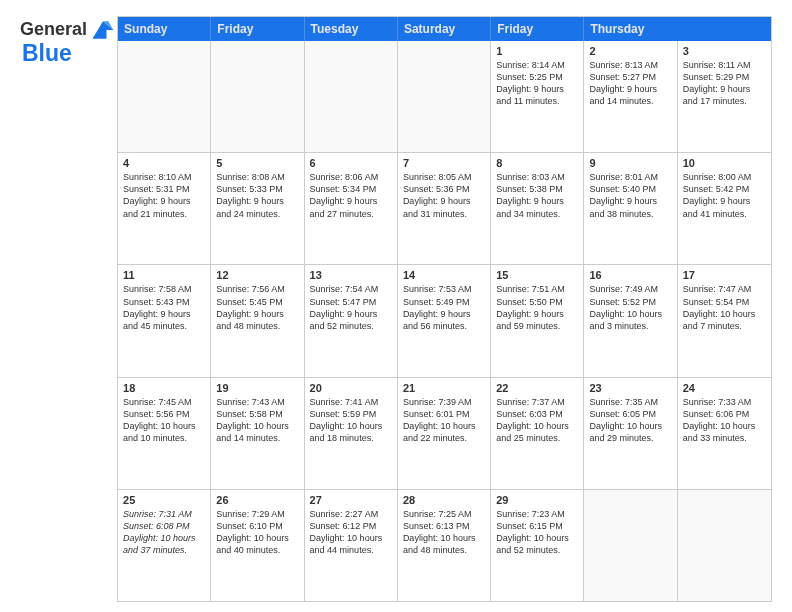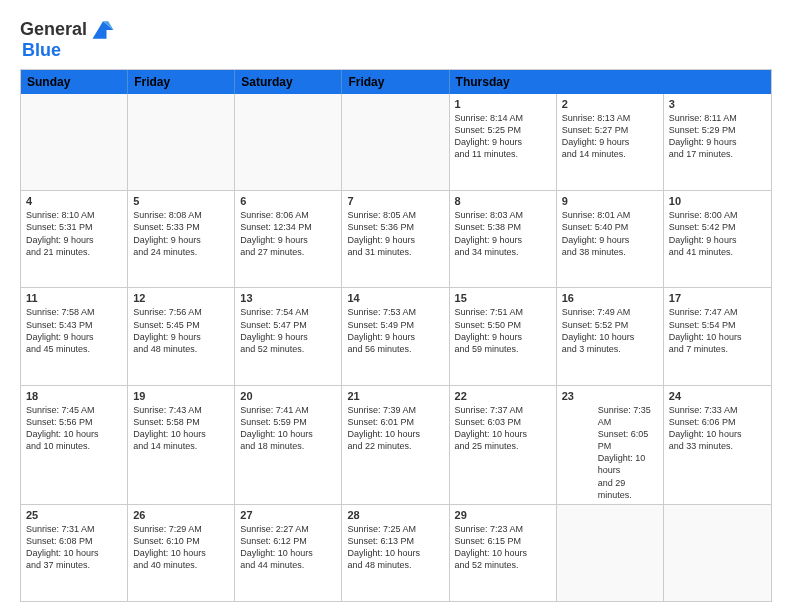--- a/index.html
+++ b/index.html
@@ -8,21 +8,21 @@
       background: #fff;
       width: 792px;
       height: 612px;
       overflow: hidden;
     }
     .page {
       width: 792px;
       height: 612px;
       padding: 16px 20px 10px 20px;
       display: flex;
-      flex-direction: column;
+      flex-direction: row;
     }
     .header {
       display: flex;
       justify-content: space-between;
       align-items: flex-start;
       margin-bottom: 8px;
     }
     .logo {
       display: flex;
       align-items: center;
@@ -60,21 +60,21 @@
       display: flex;
       flex-direction: column;
       border: 1px solid #ccc;
     }
     .cal-header-row {
       display: grid;
       grid-template-columns: repeat(7, 1fr);
       background: #1a73e8;
     }
     .cal-header-cell {
-      color: #000000;
+      color: #e5e5e5;
       font-size: 12px;
       font-weight: bold;
       padding: 5px 6px;
       border-right: 1px solid #4a90d9;
       text-align: left;
     }
     .cal-header-cell:last-child { border-right: none; }
     .cal-body {
       flex: 1;
       display: flex;
@@ -118,33 +118,34 @@
   <div class="header">
     <div class="logo">
       <div>
         <div style="display:flex;align-items:center;">
           <span class="logo-text"><span style="color:#333">General</span></span>
           <svg class="logo-icon" viewBox="0 0 32 28" xmlns="http://www.w3.org/2000/svg">
             <polygon points="4,24 16,4 28,14 20,14 20,24" fill="#1a73e8"></polygon>
             <polygon points="16,4 28,14 22,4" fill="#4a9fe8"></polygon>
           </svg>
         </div>
-        <div style="font-size:18px;font-weight:bold;color:#1a73e8;margin-top:-4px;margin-left:2px;">Blue</div>
+        <div style="font-size:23px;font-weight:bold;color:#1a73e8;margin-top:-4px;margin-left:2px;">Blue</div>
       </div>
     </div>
     <div class="title-block">
       <div class="month-title"></div>
       <div class="location"></div>
     </div>
   </div>
 
   <div class="calendar">
     <div class="cal-header-row">
     <div class="cal-header-cell">Sunday</div>
         <div class="cal-header-cell">Friday</div>
+        <div class="cal-header-cell">Tuesday</div>
         <div class="cal-header-cell">Saturday</div>
         <div class="cal-header-cell">Friday</div>
         <div class="cal-header-cell">Thursday</div>
       </div>
     <div class="cal-body">
     <div class="cal-row">
           <div class="cal-cell empty"></div>
           <div class="cal-cell empty"></div>
           <div class="cal-cell empty"></div>
           <div class="cal-cell empty"></div>
@@ -181,21 +182,21 @@
           <div class="cal-cell">
             <div class="day-number">5</div>
             <div class="cell-info" style="white-space: pre-line;">Sunrise: 8:08 AM
 Sunset: 5:33 PM
 Daylight: 9 hours
 and 24 minutes.</div>
           </div>
           <div class="cal-cell">
             <div class="day-number">6</div>
             <div class="cell-info" style="white-space: pre-line;">Sunrise: 8:06 AM
-Sunset: 12:34 PM
+Sunset: 5:34 PM
 Daylight: 9 hours
 and 27 minutes.</div>
           </div>
           <div class="cal-cell">
             <div class="day-number">7</div>
             <div class="cell-info" style="white-space: pre-line;">Sunrise: 8:05 AM
 Sunset: 5:36 PM
 Daylight: 9 hours
 and 31 minutes.</div>
           </div>
@@ -303,37 +304,37 @@
           </div>
           <div class="cal-cell">
             <div class="day-number">22</div>
             <div class="cell-info" style="white-space: pre-line;">Sunrise: 7:37 AM
 Sunset: 6:03 PM
 Daylight: 10 hours
 and 25 minutes.</div>
           </div>
           <div class="cal-cell">
             <div class="day-number">23</div>
-            <div class="cell-info" style="white-space: pre-line; margin-left: 36px;">Sunrise: 7:35 AM
+            <div class="cell-info" style="white-space: pre-line;">Sunrise: 7:35 AM
 Sunset: 6:05 PM
 Daylight: 10 hours
 and 29 minutes.</div>
           </div>
           <div class="cal-cell">
             <div class="day-number">24</div>
             <div class="cell-info" style="white-space: pre-line;">Sunrise: 7:33 AM
 Sunset: 6:06 PM
 Daylight: 10 hours
 and 33 minutes.</div>
           </div>
         </div>
         <div class="cal-row">
           <div class="cal-cell">
             <div class="day-number">25</div>
-            <div class="cell-info" style="white-space: pre-line;">Sunrise: 7:31 AM
+            <div class="cell-info" style="white-space: pre-line; font-style: italic;">Sunrise: 7:31 AM
 Sunset: 6:08 PM
 Daylight: 10 hours
 and 37 minutes.</div>
           </div>
           <div class="cal-cell">
             <div class="day-number">26</div>
             <div class="cell-info" style="white-space: pre-line;">Sunrise: 7:29 AM
 Sunset: 6:10 PM
 Daylight: 10 hours
 and 40 minutes.</div>

